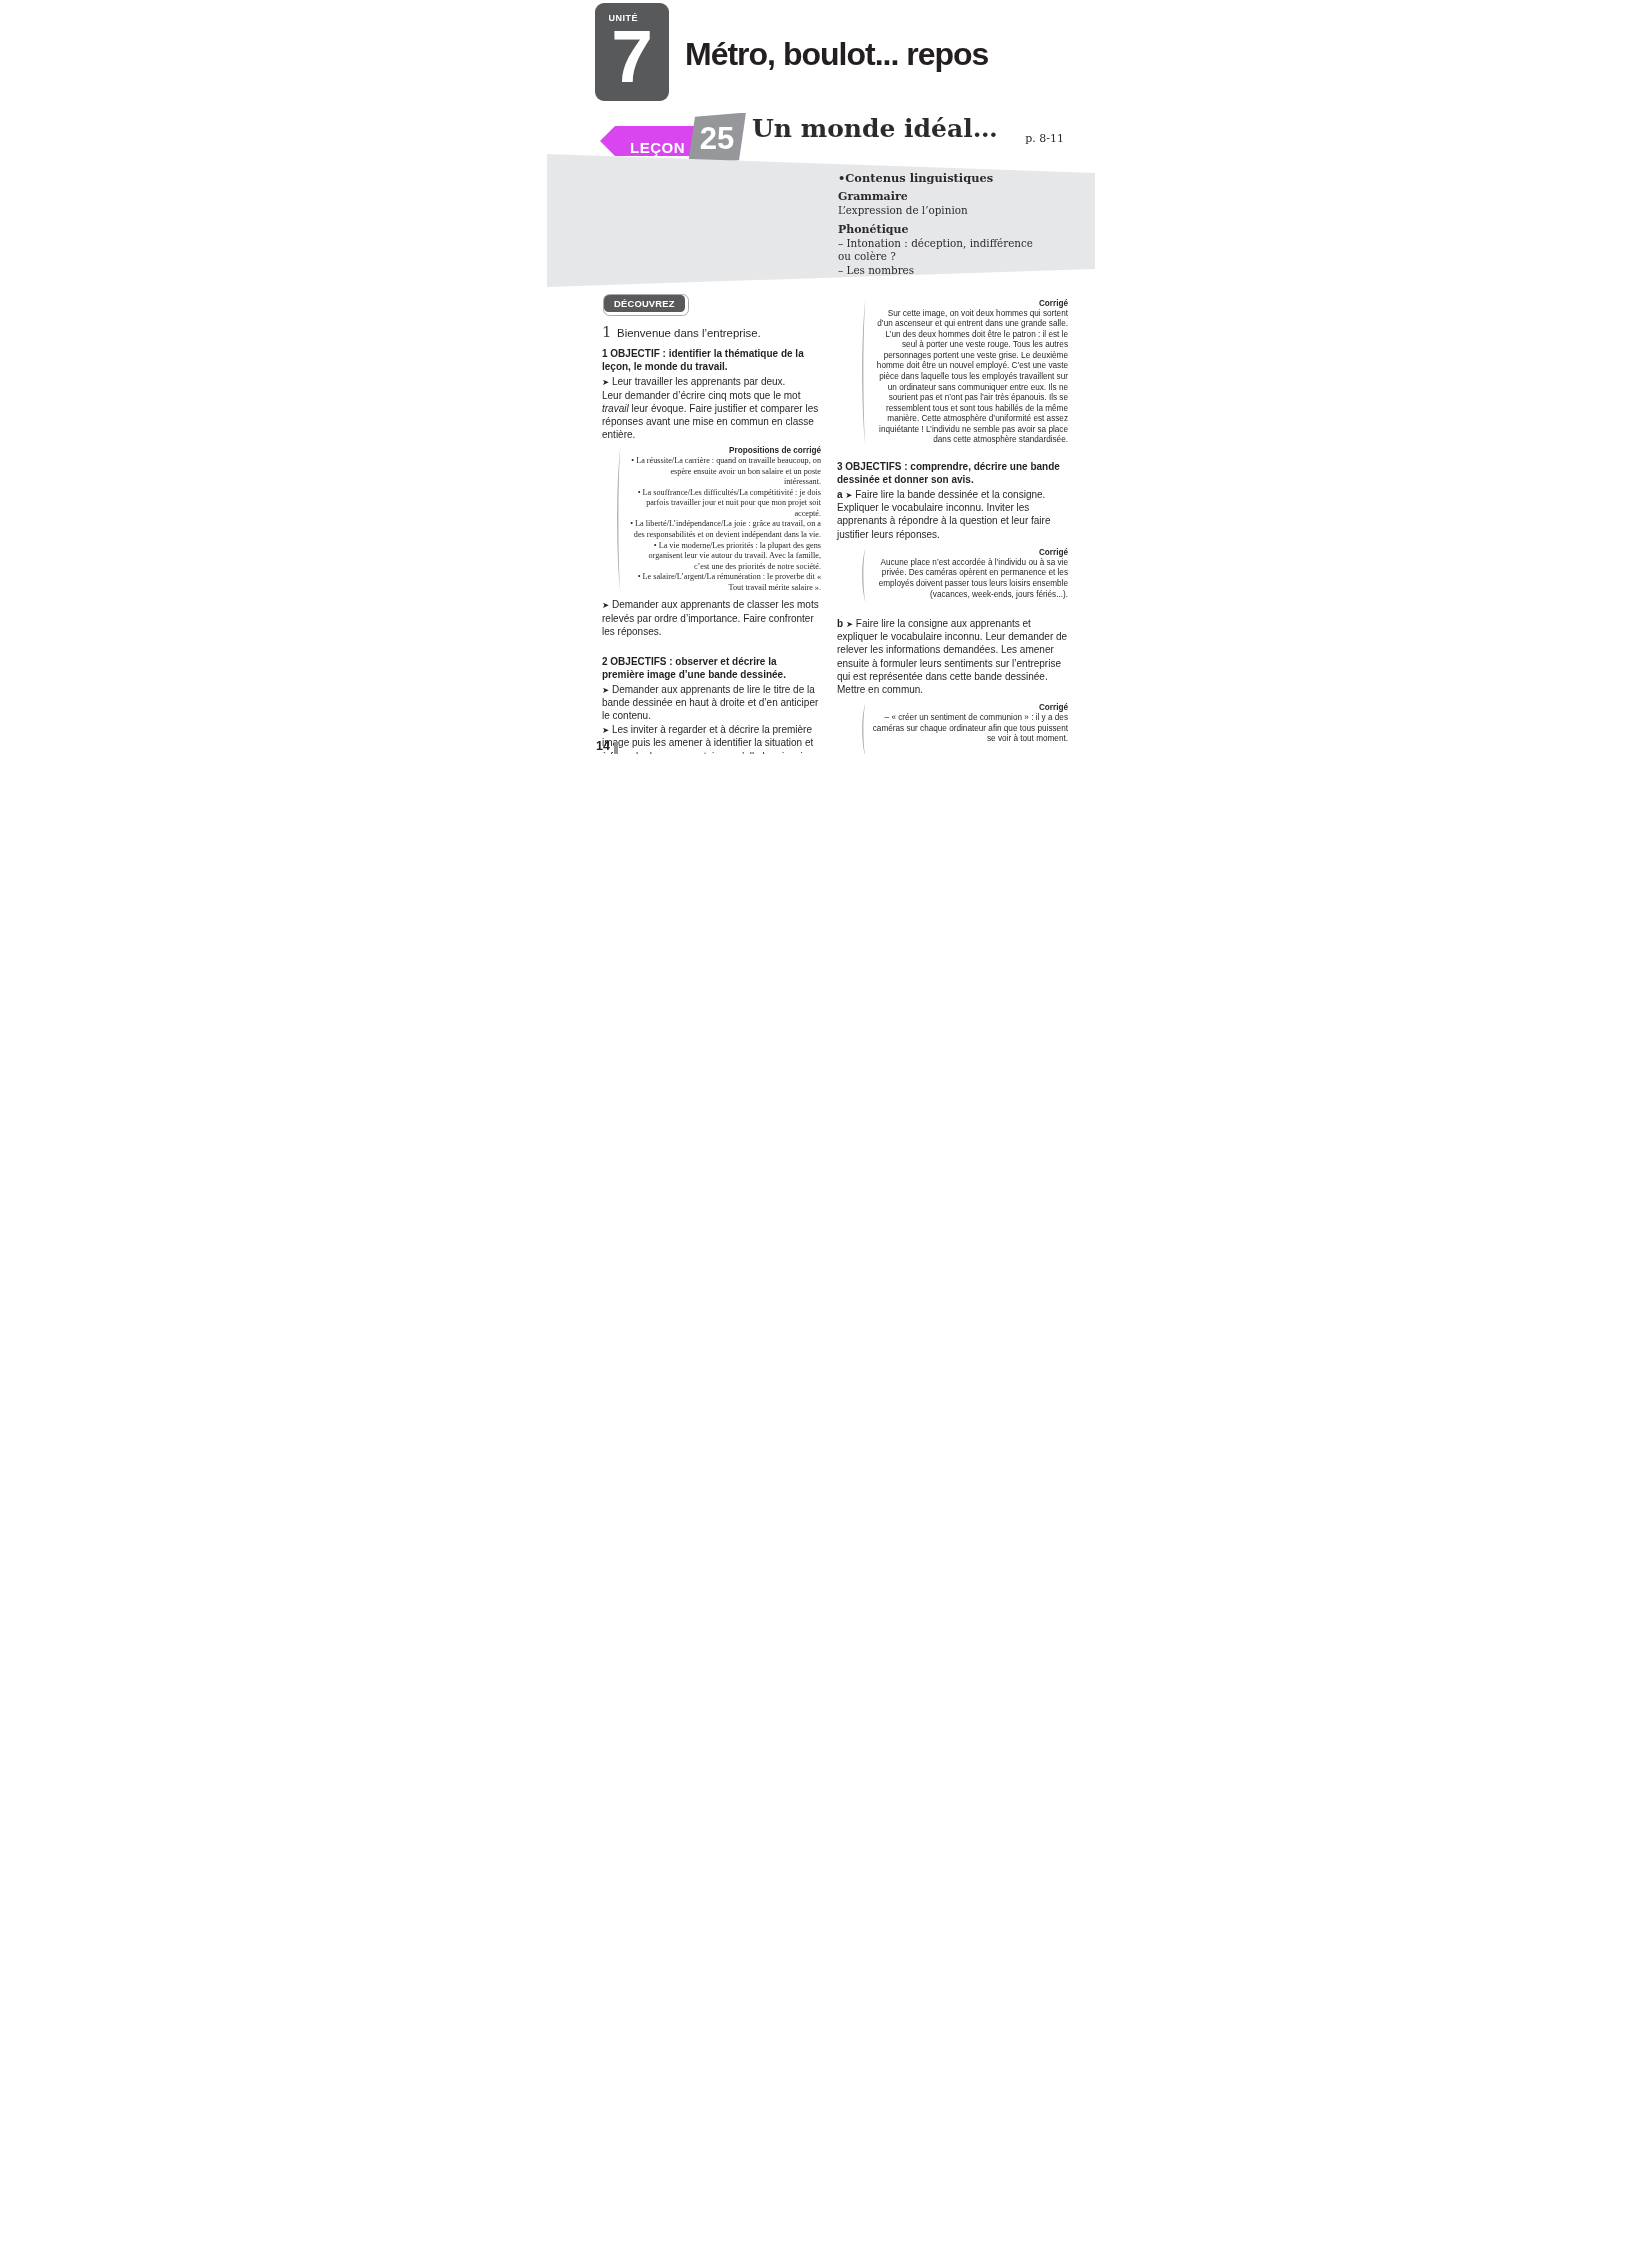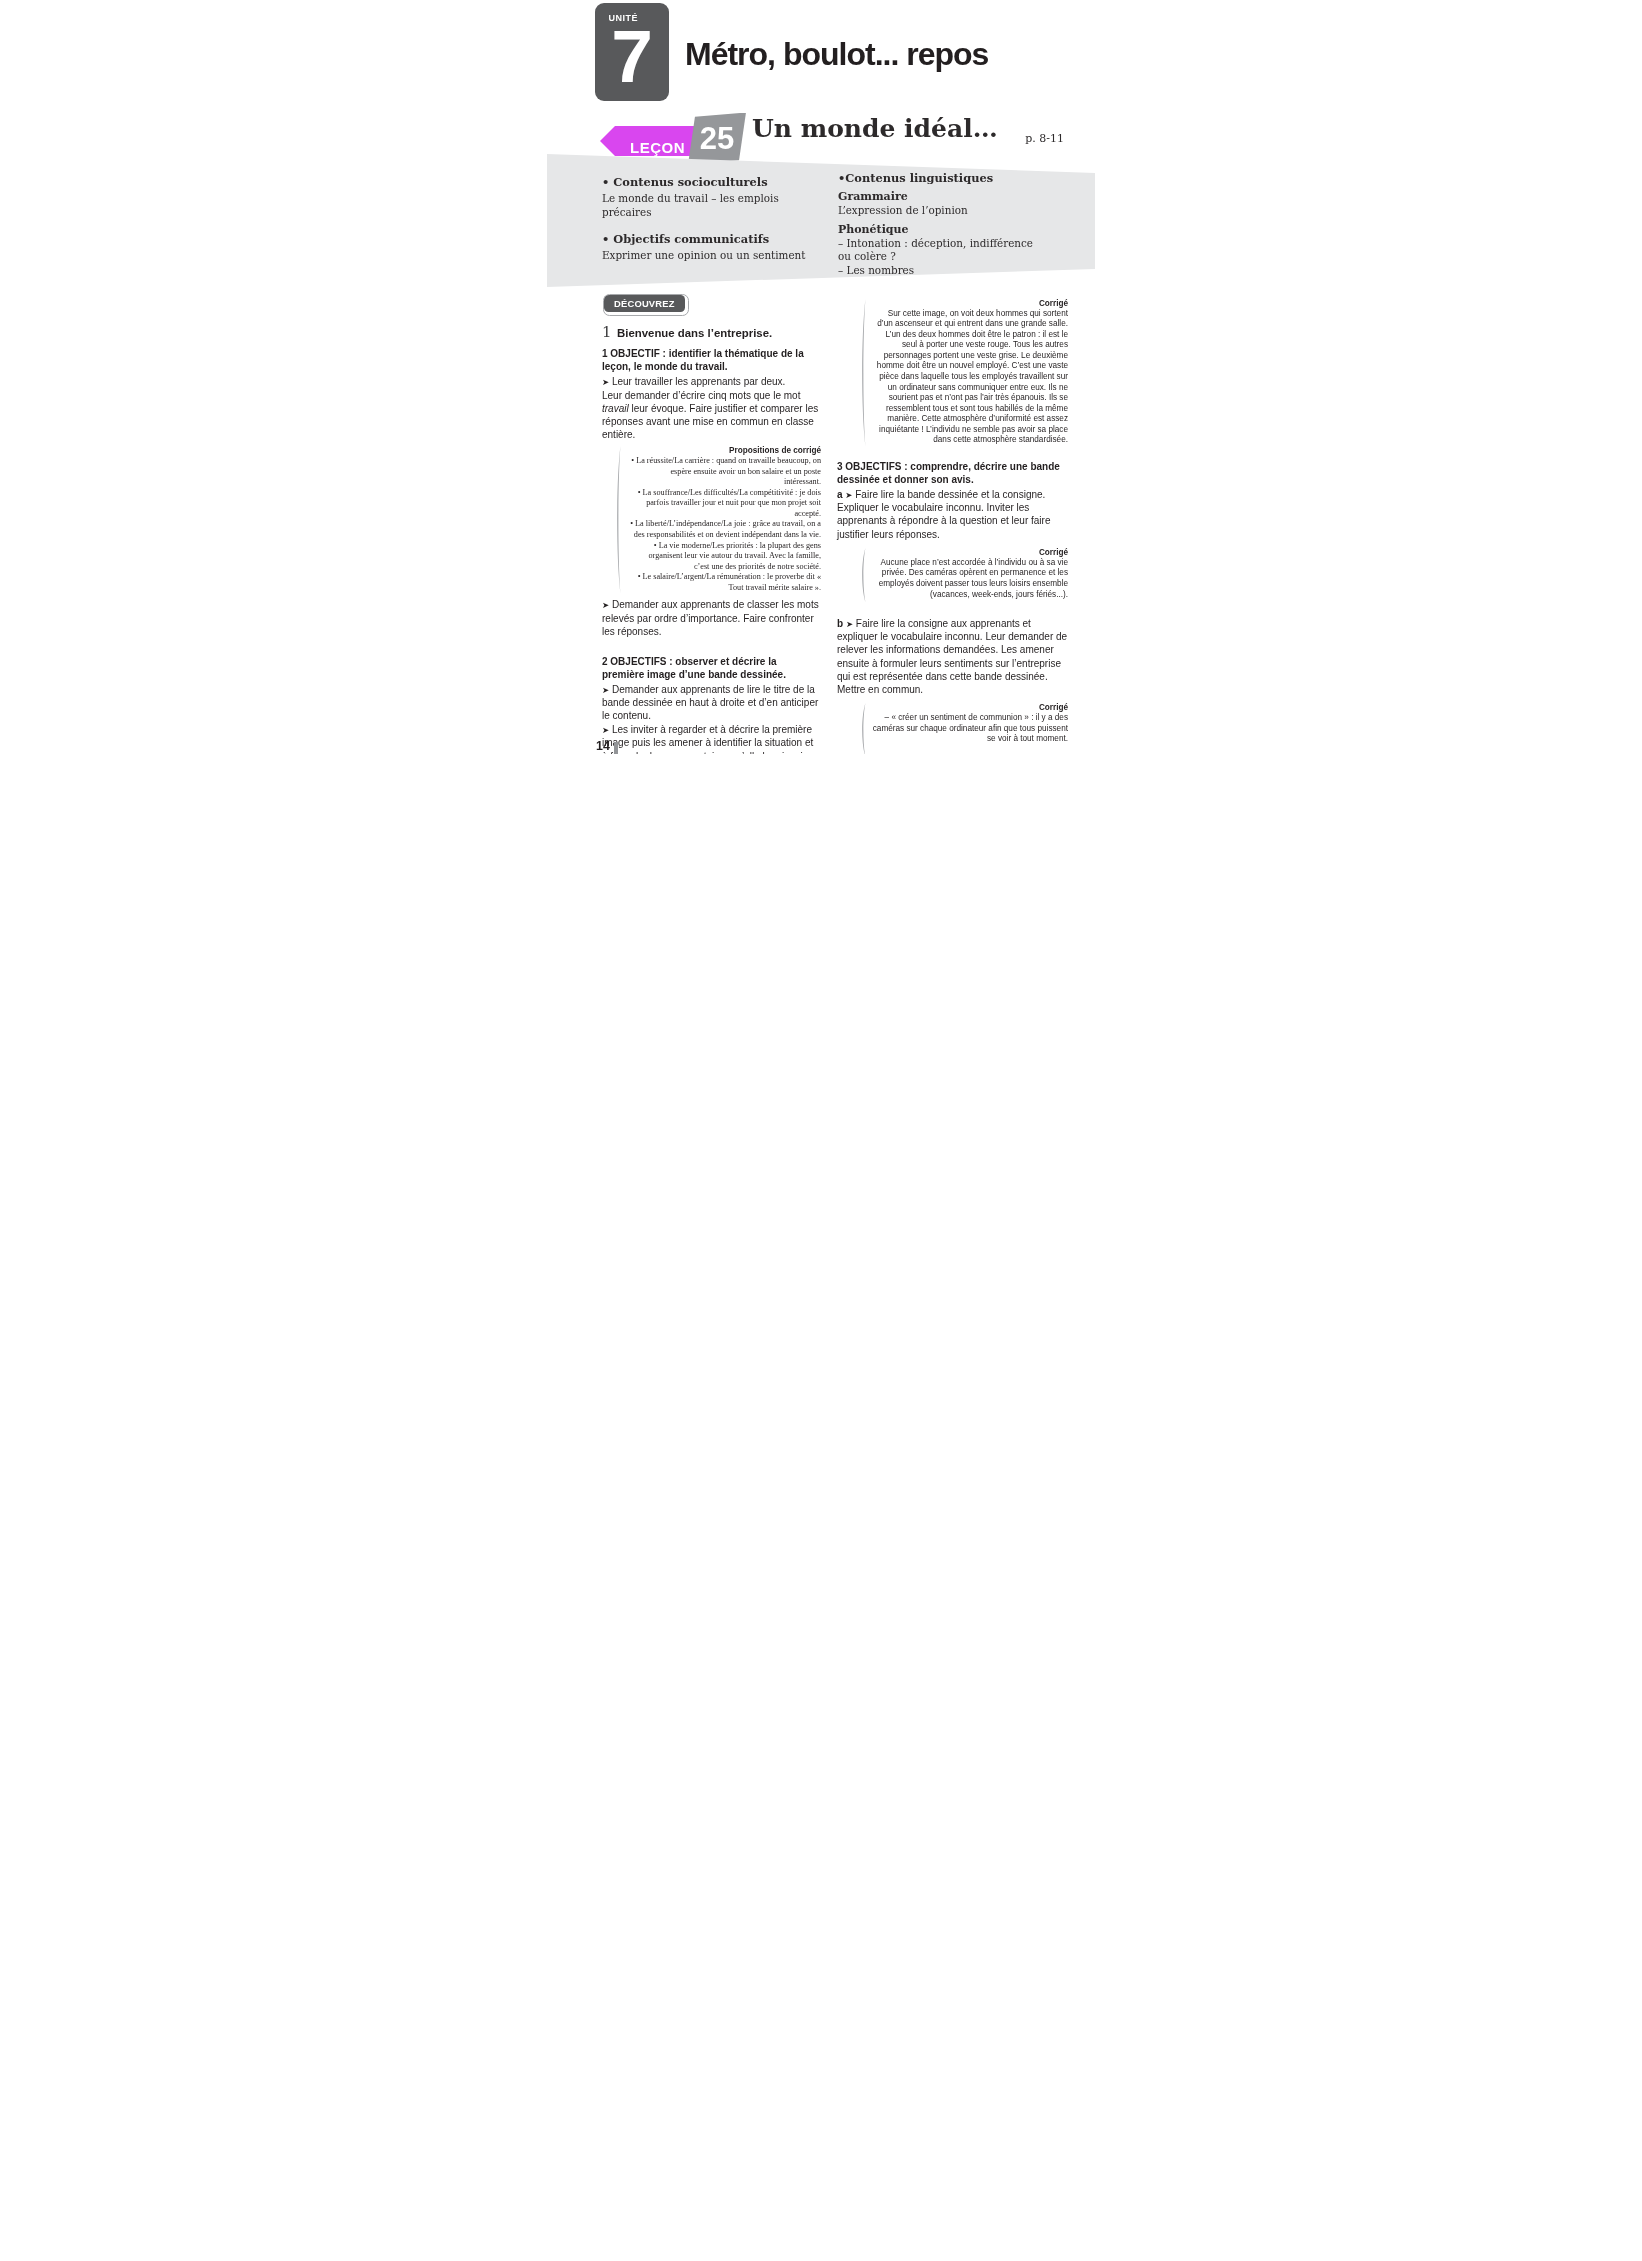--- a/index.html
+++ b/index.html
@@ -65,21 +65,21 @@
     background:#58595b; color:#fff; font-weight:bold; font-size:9.4px; letter-spacing:0.2px;
     padding:2.5px 10px 3.5px; border-radius:4.5px;
   }
   .discover-badge::after {
     content:""; position:absolute; left:-1.5px; top:-1.5px; right:-4px; bottom:-4px;
     border:1px solid #a7a9ac; border-radius:6.5px;
   }
 
   .section-heading { margin-top:11px; margin-bottom:6px; display:flex; align-items:baseline; gap:5.5px; }
   .sec-num { font-family:"DejaVu Serif", serif; font-size:15px; color:#3d3d3f; font-weight:normal; }
-  .sec-title { font-size:11.4px; font-weight:bold; }
+  .sec-title { font-size:11.4px; font-weight:normal; }
 
   .objective { font-weight:bold; font-size:10px; line-height:1.3; margin:6px 0 2px; }
   .objective.gap { margin-top:17px; }
   .step, .cont { font-size:10px; line-height:1.32; margin:0.5px 0; }
   .arrow { font-size:0.85em; }
   .ab { font-weight:bold; }
 
   .note-block { display:flex; margin:4.5px 0 5px 13px; }
   .col-right .note-block { margin-left:23px; }
   .note-block.nb-gap { margin-top:7px; }
@@ -114,27 +114,20 @@
       <span>LEÇON</span>
     </div>
     <div class="lesson-num-poly">
       <span>25</span>
     </div>
     <div class="lesson-title">Un monde idéal…</div>
     <div class="pages-ref">p. 8-11</div>
   </div>
 
   <section class="overview-band">
-    <div class="ov-left">
-      <div class="ov-heading">• Contenus socioculturels</div>
-      <div class="ov-line">Le monde du travail – les emplois</div>
-      <div class="ov-line">précaires</div>
-      <div class="ov-heading ov-gap">• Objectifs communicatifs</div>
-      <div class="ov-line">Exprimer une opinion ou un sentiment</div>
-    </div>
     <div class="ov-right">
       <div class="ov-heading">•Contenus linguistiques</div>
       <div class="ov-sub">Grammaire</div>
       <div class="ov-line">L’expression de l’opinion</div>
       <div class="ov-sub">Phonétique</div>
       <div class="ov-line">– Intonation : déception, indifférence</div>
       <div class="ov-line">ou colère ?</div>
       <div class="ov-line">– Les nombres</div>
     </div>
   </section>

